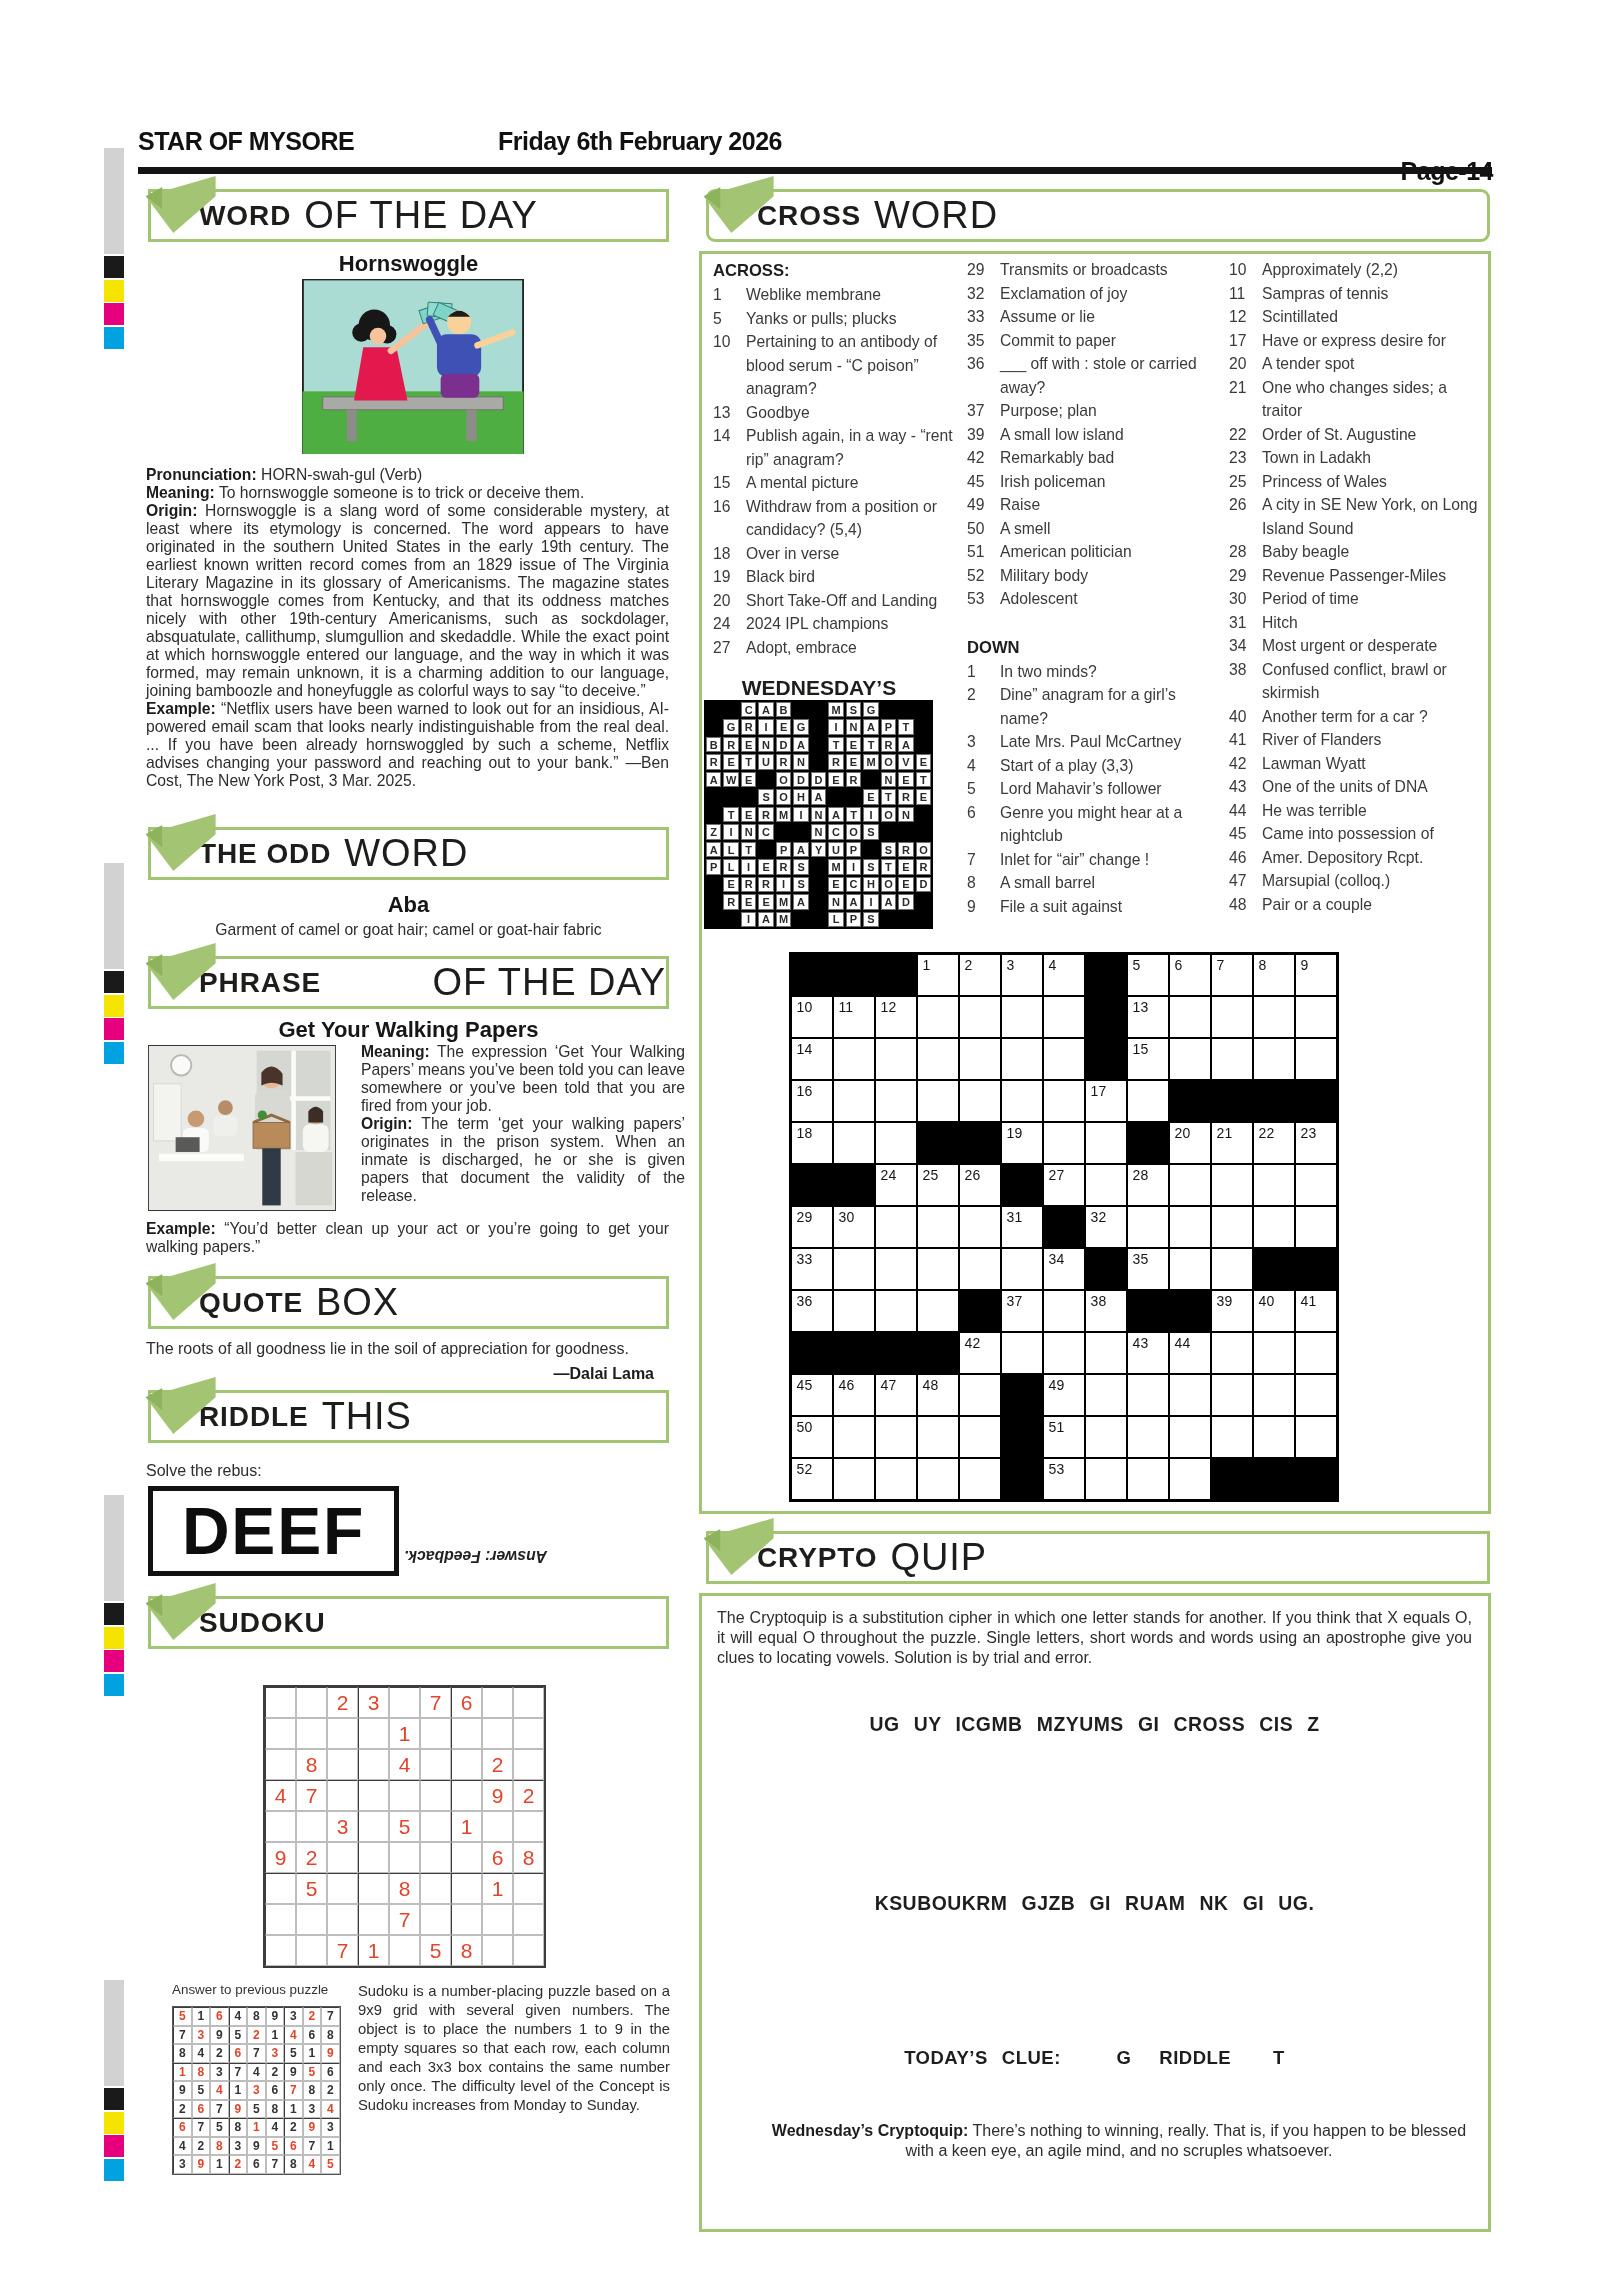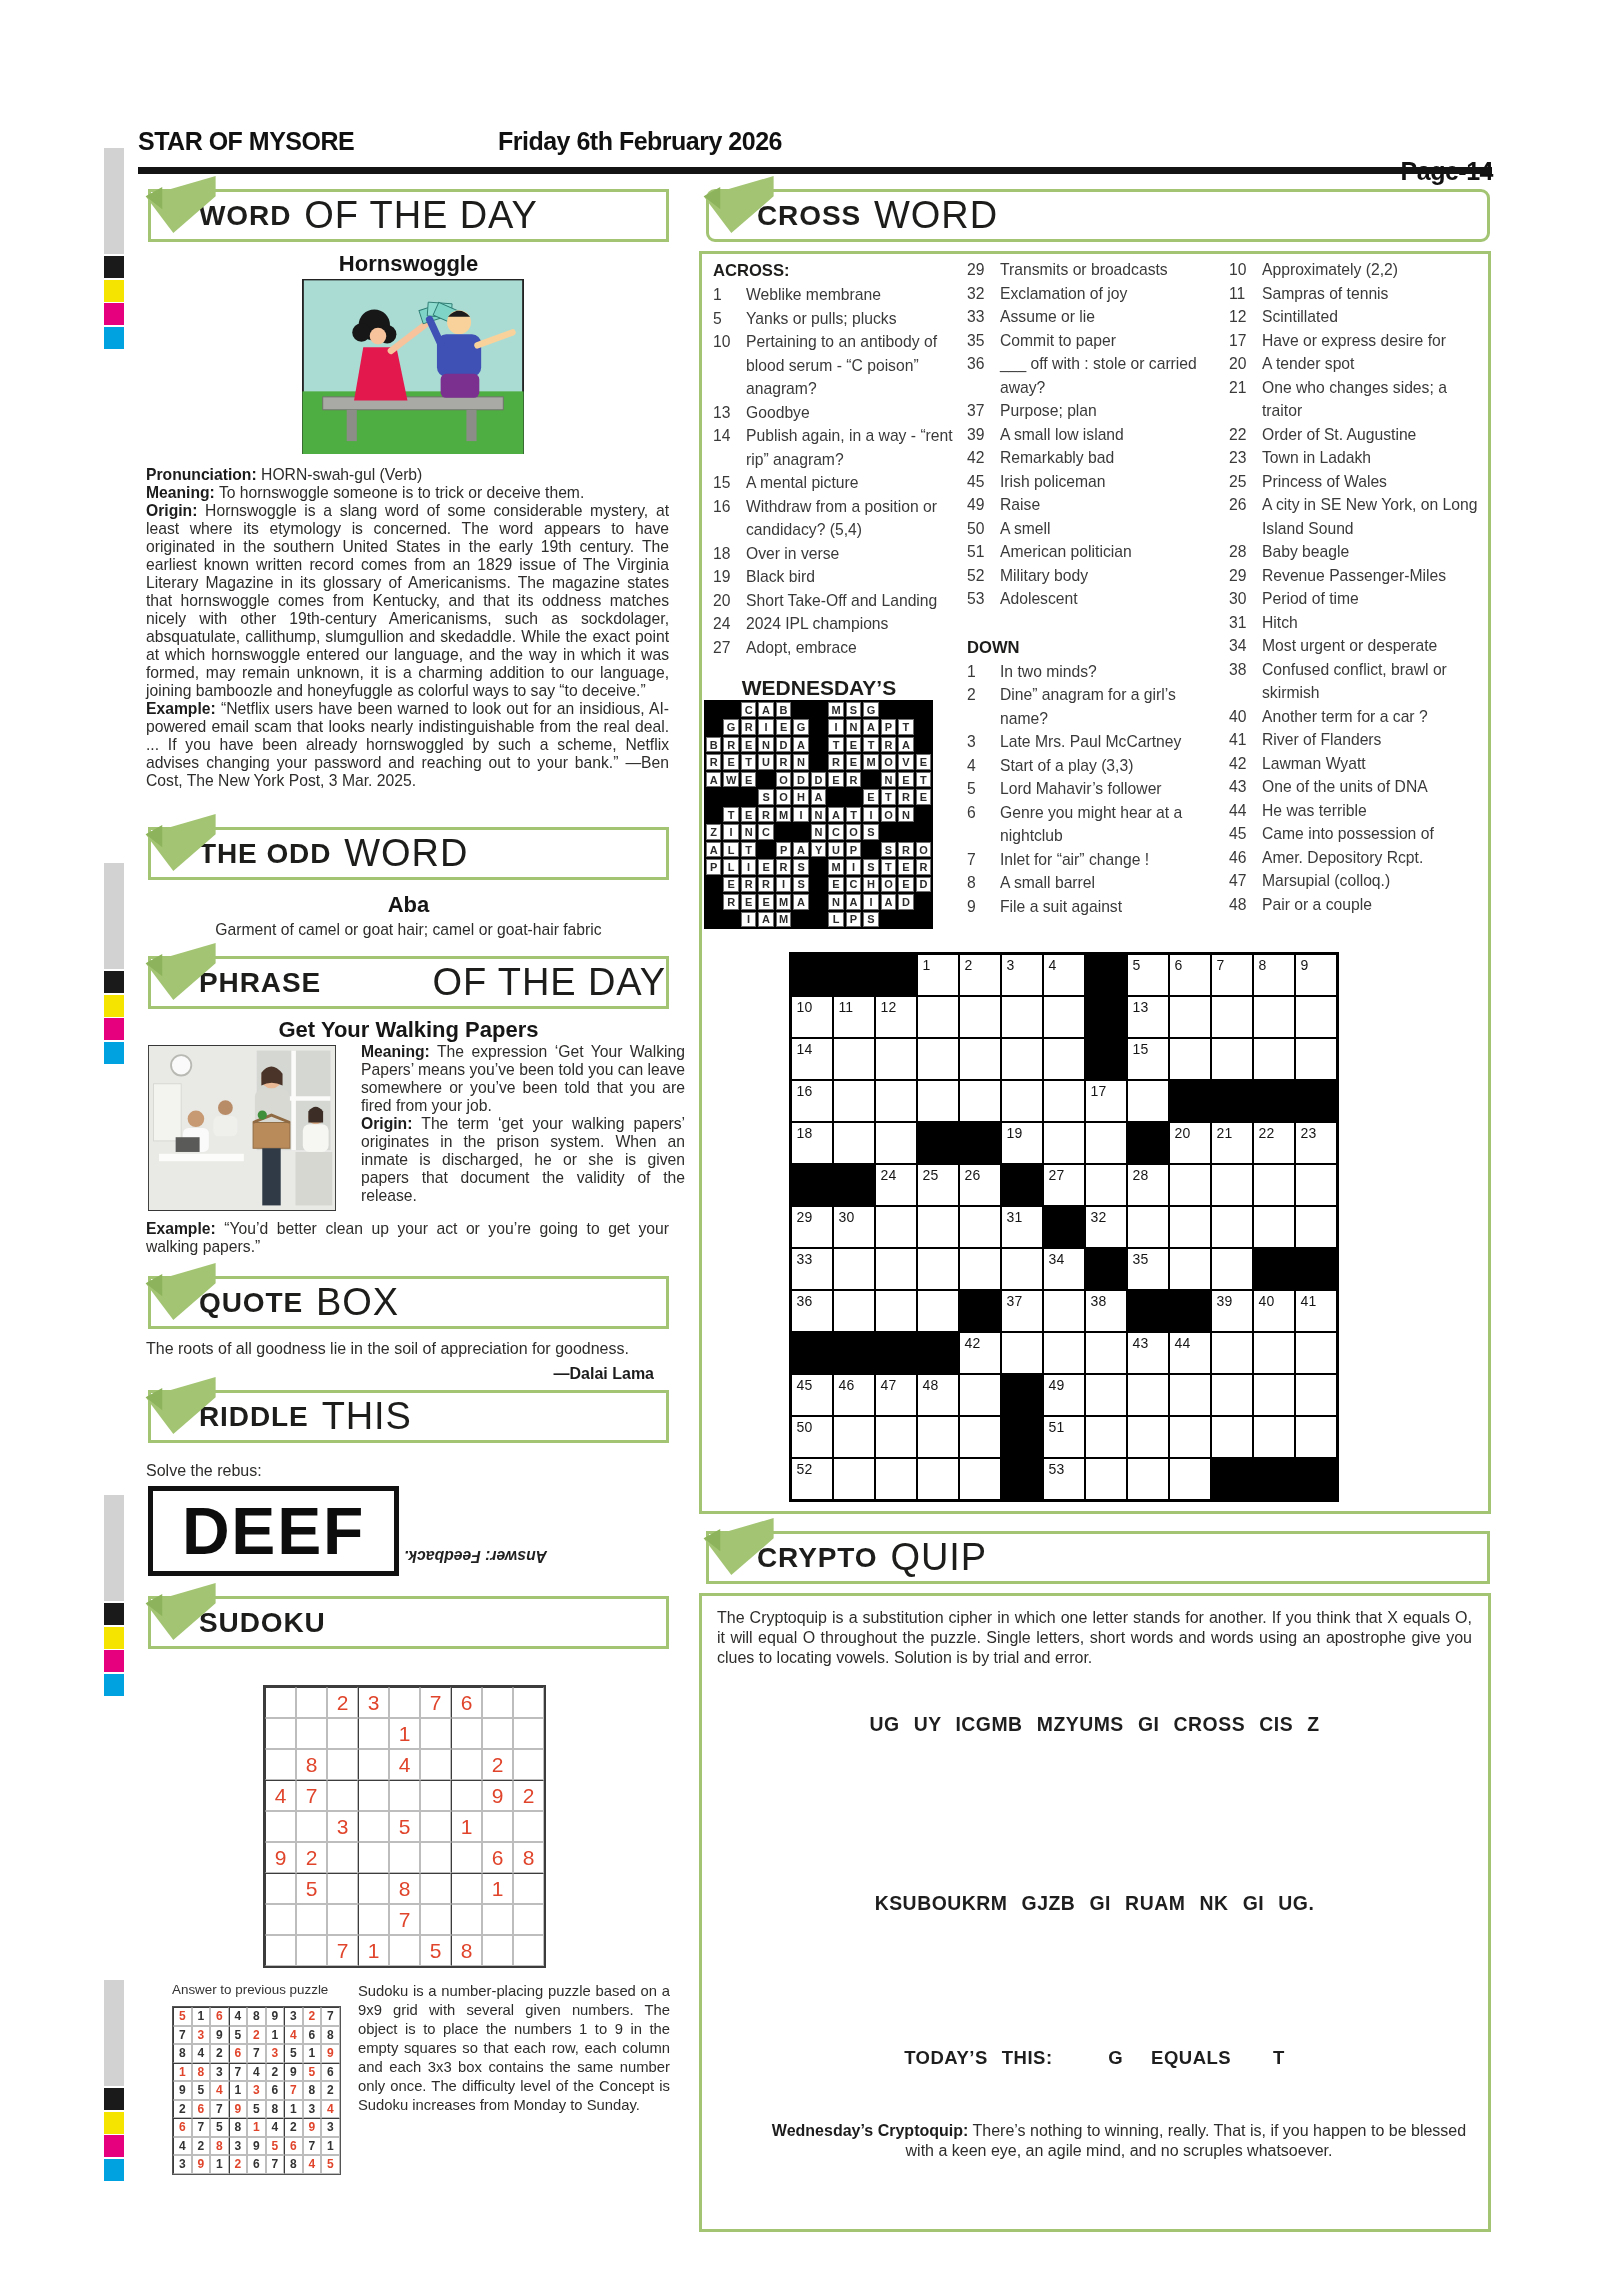--- a/index.html
+++ b/index.html
@@ -1034,19 +1034,19 @@
     <svg class="flag" viewBox="0 0 88 84">
         <polygon points="4,26 80,4 80,26 34,66" fill="#a3c573"></polygon>
         <polygon points="4,26 22,16 22,40" fill="#8db45c"></polygon>
       </svg>
     <span class="ph-strong">CRYPTO</span>
     <span class="ph-light">QUIP</span>
   </div>
   <div class="abs crypto-intro" style="left:717px;top:1608px;width:755px;">The Cryptoquip is a substitution cipher in which one letter stands for another.  If you think that X equals O, it will equal O throughout the puzzle.  Single letters, short words and words using an apostrophe give you clues to locating vowels. Solution is by trial and error.</div>
   <div class="abs crypto-line" style="left:717px;top:1713px;width:755px;">UG UY ICGMB MZYUMS GI CROSS CIS Z</div>
   <div class="abs crypto-line" style="left:717px;top:1892px;width:755px;">KSUBOUKRM GJZB GI RUAM NK GI UG.</div>
-  <div class="abs crypto-line" style="left:717px;top:2047px;width:755px;font-size:18.5px;">TODAY’S THIS:    G  EQUALS   T</div>
+  <div class="abs crypto-line" style="left:717px;top:2047px;width:755px;font-size:18.5px;">TODAY’S CLUE:    G  RIDDLE   T</div>
   <div class="abs crypto-prev" style="left:760px;top:2121px;width:718px;">
     <span class="lbl">Wednesday’s Cryptoquip:</span><span> There’s nothing to winning, really.  That is, if you happen to be blessed with a keen eye, an agile mind, and no scruples whatsoever.</span>
   </div>
 
 </div>
 
 
 </body></html>

